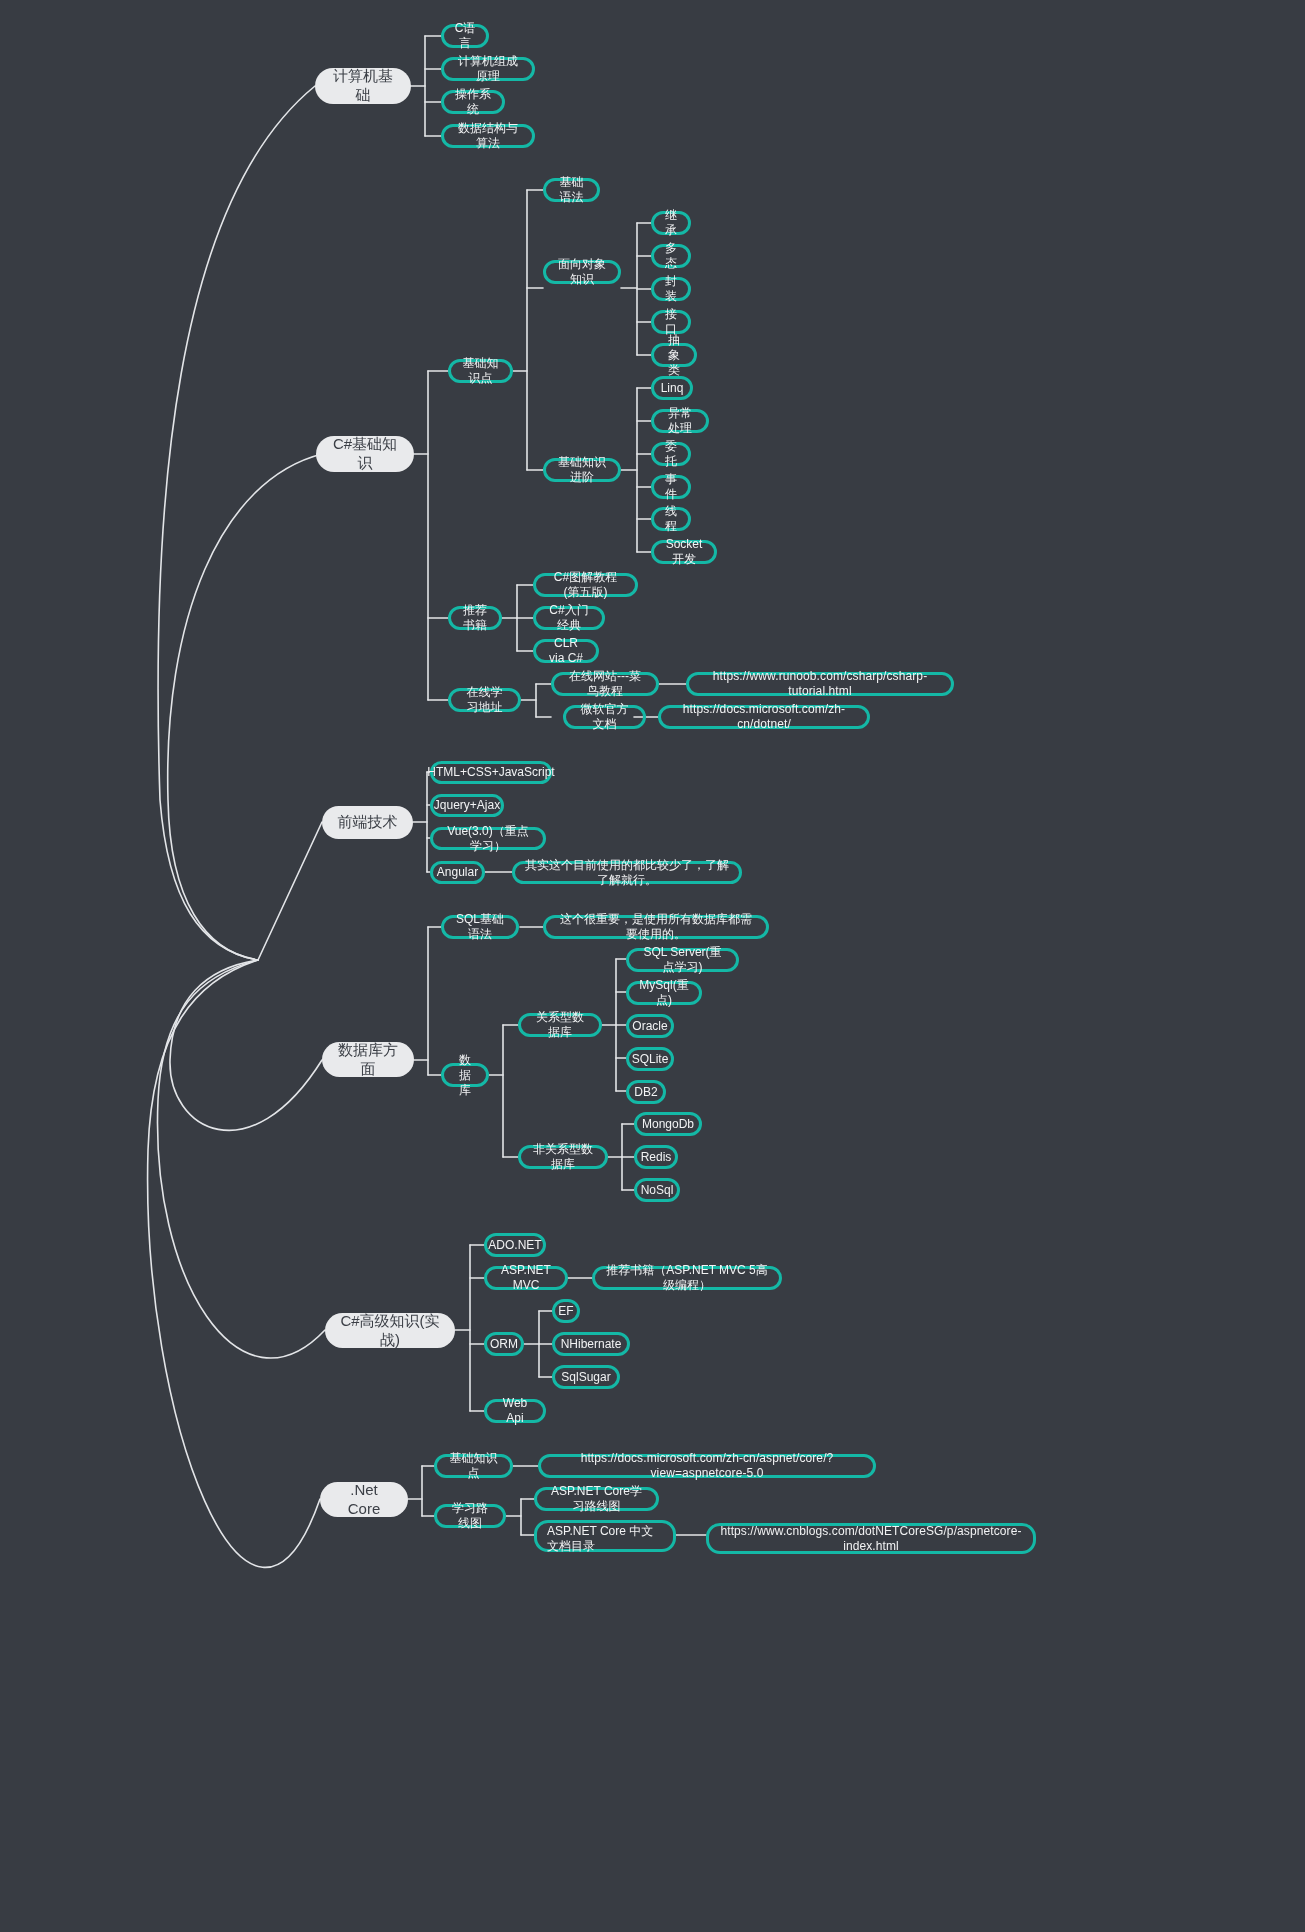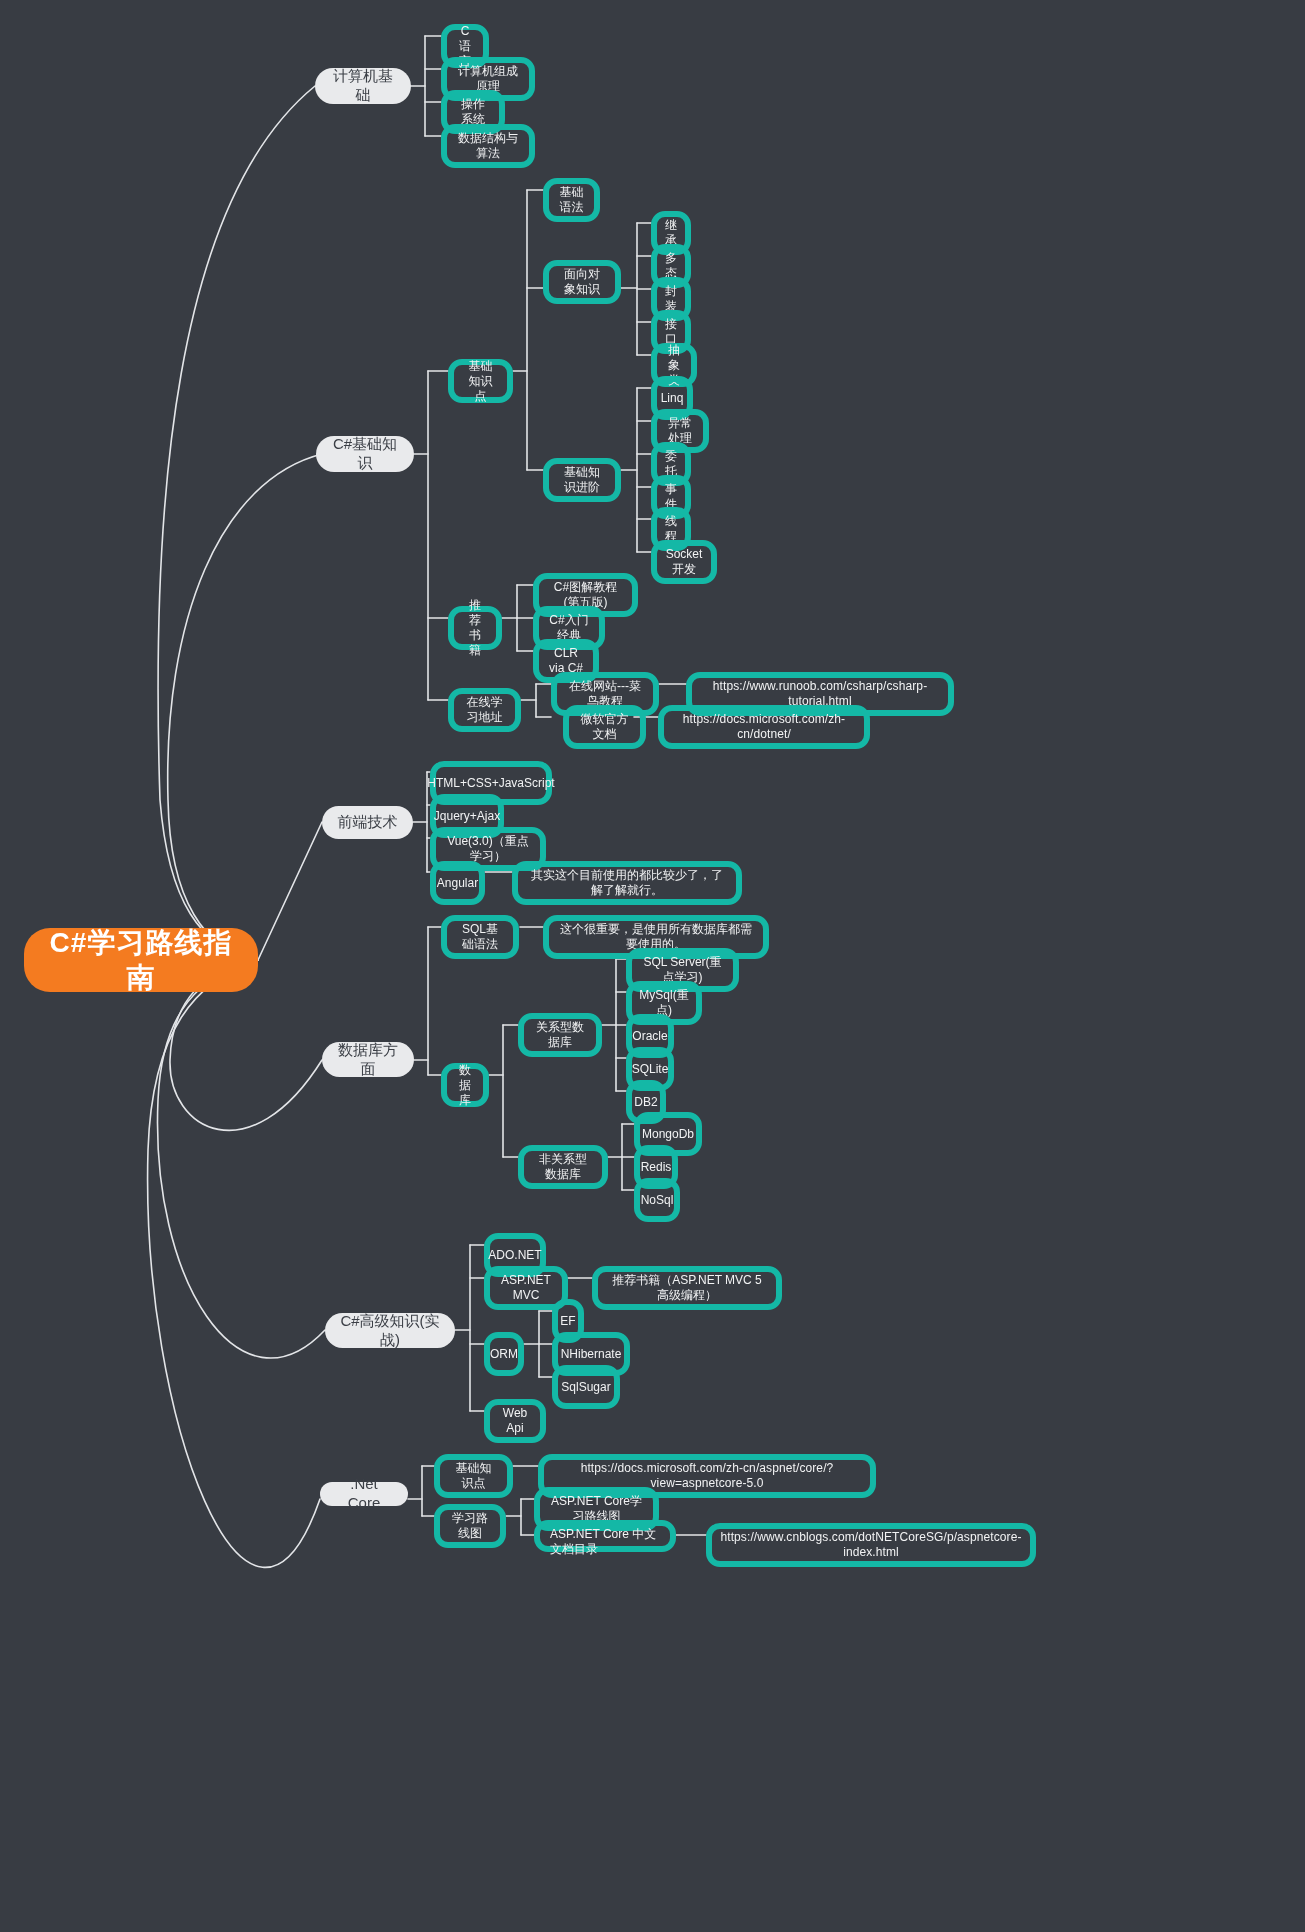--- a/index.html
+++ b/index.html
@@ -52,24 +52,24 @@
     background: #e9eaec;
     color: #3b3f46;
     border-radius: 18px;
     font-size: 15px;
     padding: 0 14px;
   }
   
   .n-l2 {
     background: transparent;
     color: #f2f3f4;
-    border: 6px solid #14b8a6;
+    border: 3px solid #14b8a6;
     border-radius: 14px;
     font-size: 12px;
-    padding: 16px 10px;
+    padding: 8px 10px;
   }
   .n-url {
     font-size: 12px;
     letter-spacing: 0.1px;
   }
 </style>
 </head>
 <body>
 
 <div id="canvas">
@@ -187,23 +187,20 @@
       <path d="M513 1466 L 538 1466"></path>
 
       <path d="M506 1516 L 521 1516"></path>
       <path d="M521 1499 L 521 1535"></path>
       <path d="M521 1499 L 534 1499"></path>
       <path d="M521 1535 L 534 1535"></path>
       <path d="M676 1535 L 706 1535"></path>
     </g>
   </svg>
 
-  <div class="node n-root" style="left:24px; top:928px; width:234px; height:64px;">
-    <span>C#学习路线指南</span>
-  </div>
 
   <div class="node n-l1" style="left:315px; top:68px; width:96px; height:36px;">
     <span>计算机基础</span>
   </div>
   <div class="node n-l2" style="left:441px; top:24px; width:48px; height:24px;">
     <span>C语言</span>
   </div>
   <div class="node n-l2" style="left:441px; top:57px; width:94px; height:24px;">
     <span>计算机组成原理</span>
   </div>
@@ -379,21 +376,21 @@
   <div class="node n-l2" style="left:552px; top:1332px; width:78px; height:24px;">
     <span>NHibernate</span>
   </div>
   <div class="node n-l2" style="left:552px; top:1365px; width:68px; height:24px;">
     <span>SqlSugar</span>
   </div>
   <div class="node n-l2" style="left:484px; top:1399px; width:62px; height:24px;">
     <span>Web Api</span>
   </div>
 
-  <div class="node n-l1" style="left:320px; top:1482px; width:88px; height:24px;">
+  <div class="node n-l1" style="left:320px; top:1482px; width:88px; height:35px;">
     <span>.Net Core</span>
   </div>
   <div class="node n-l2" style="left:434px; top:1454px; width:79px; height:24px;">
     <span>基础知识点</span>
   </div>
   <div class="node n-l2 n-url" style="left:538px; top:1454px; width:338px; height:24px;">
     <span>https://docs.microsoft.com/zh-cn/aspnet/core/?view=aspnetcore-5.0</span>
   </div>
   <div class="node n-l2" style="left:434px; top:1504px; width:72px; height:24px;">
     <span>学习路线图</span>

